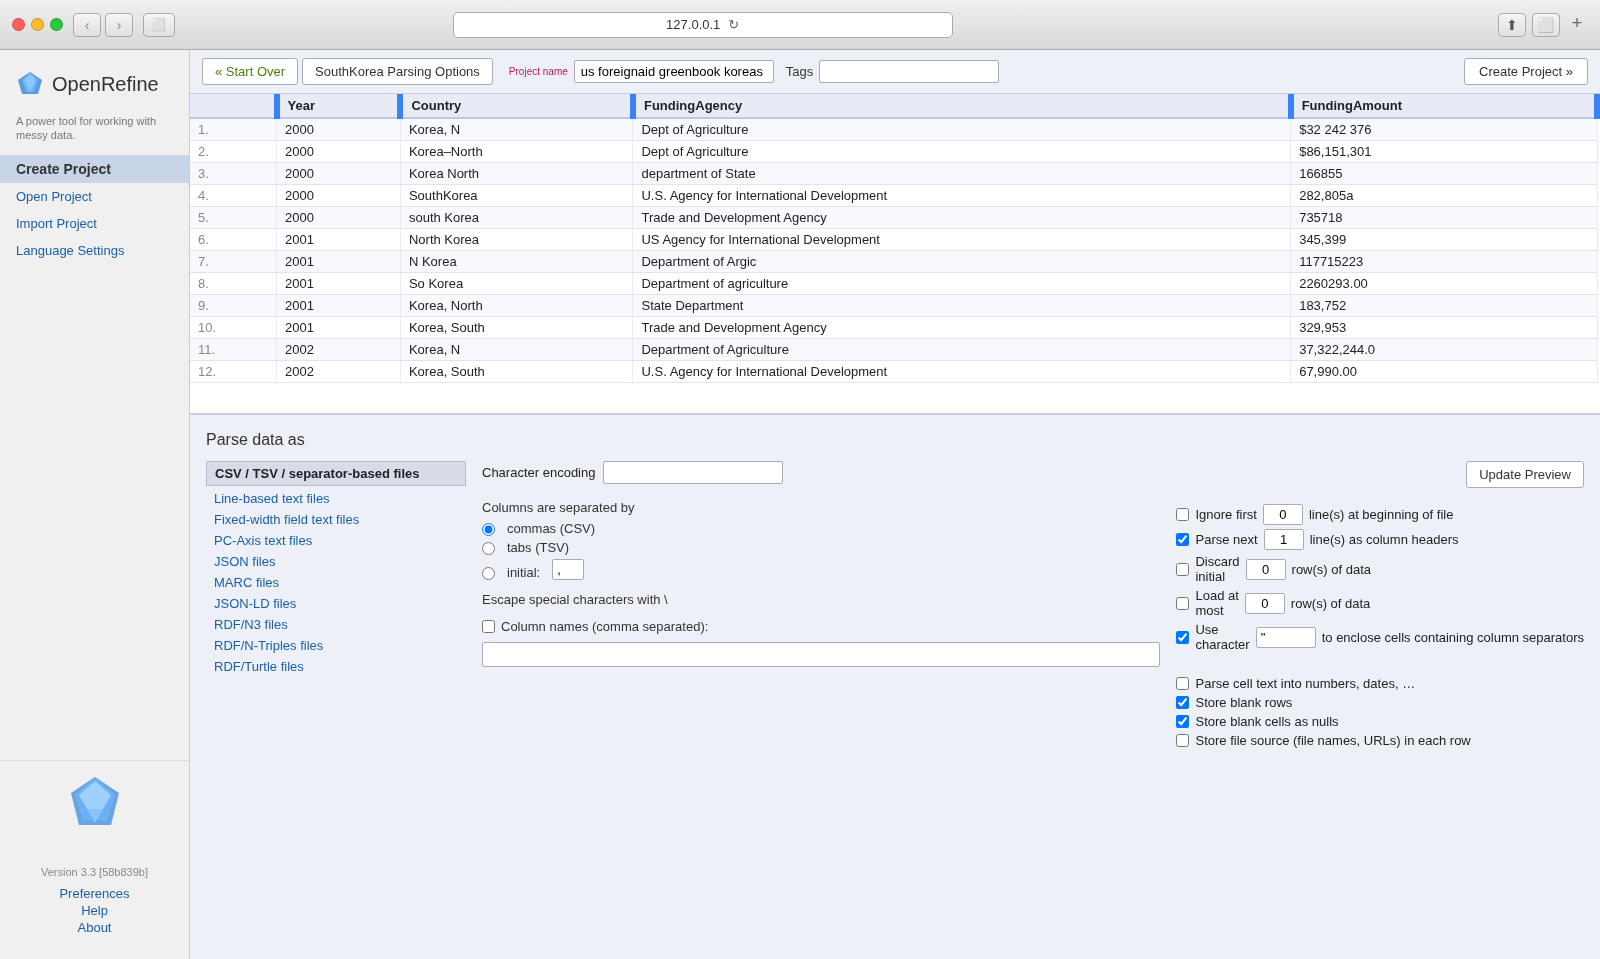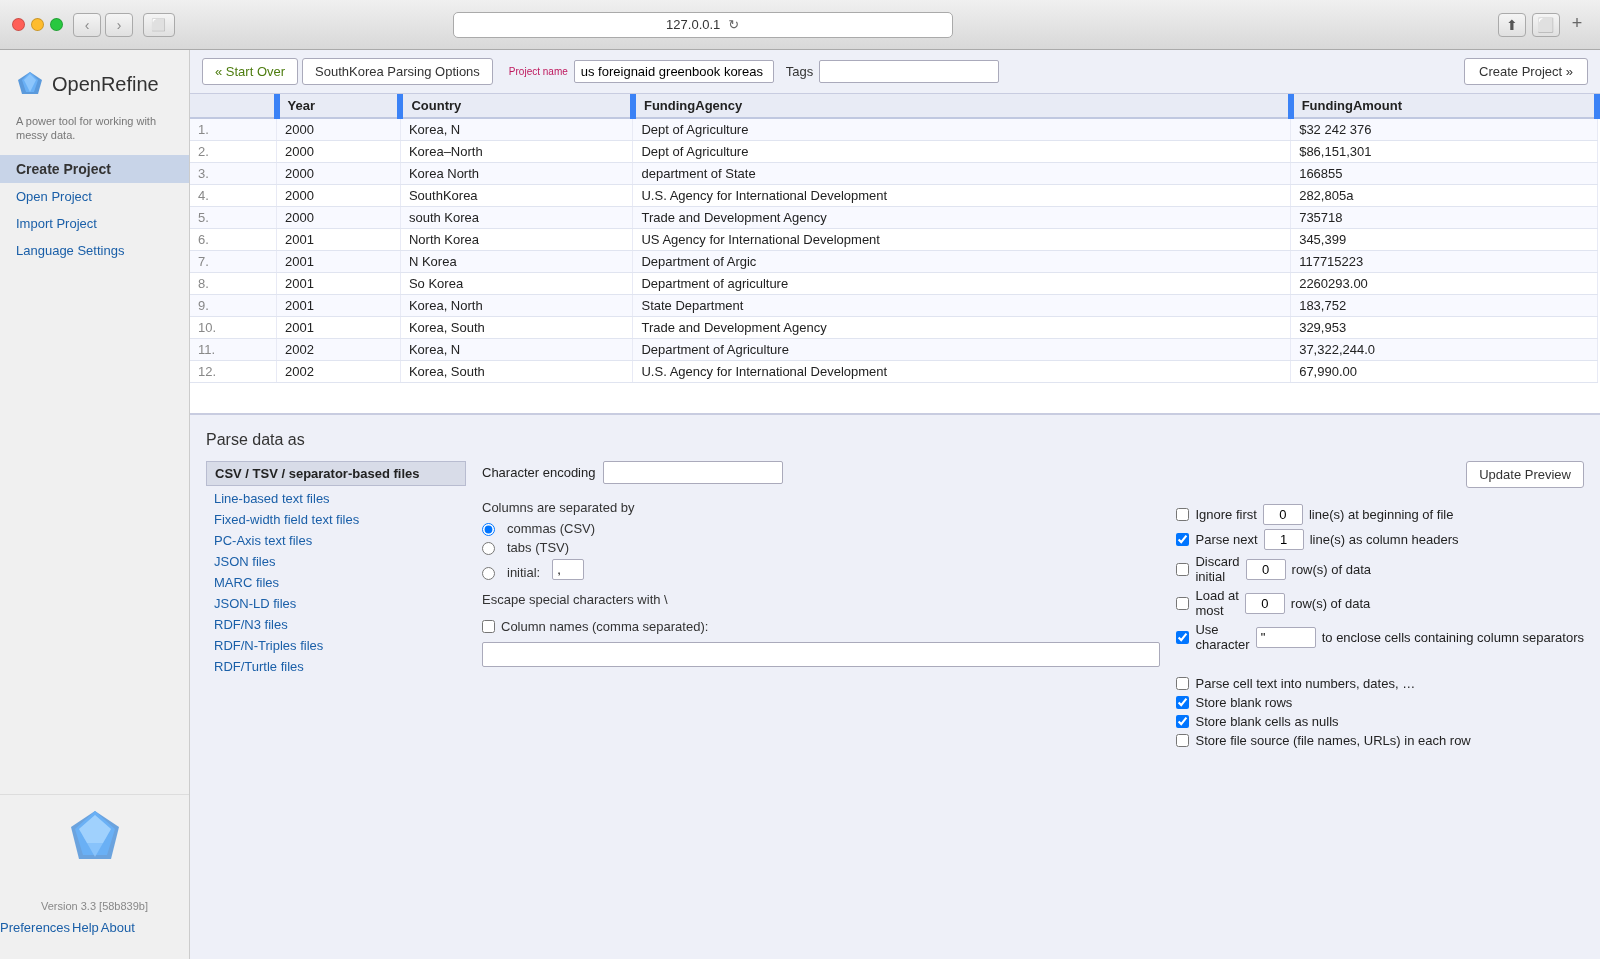--- a/index.html
+++ b/index.html
@@ -68,21 +68,21 @@
     }
     .sidebar-item.active {
       background: #c8d4e8; color: #333; font-weight: bold; font-size: 14px;
     }
     .sidebar-bottom {
       margin-top: auto; padding: 12px 0; text-align: center;
       border-top: 1px solid #ddd;
     }
     .sidebar-version { font-size: 11px; color: #888; margin-bottom: 8px; margin-top: 33px; }
     .sidebar-diamond { display: flex; justify-content: center; margin-bottom: 8px; }
-    .sidebar-links { display: flex; flex-direction: row; gap: 2px; }
+    .sidebar-links { display: flex; flex-direction: column; gap: 2px; }
     .sidebar-link { color: #1a5fa8; cursor: pointer; font-size: 13px; text-align: center; }
 
     
     .main-content {
       flex: 1; background: #eef0f8; display: flex; flex-direction: column; overflow: hidden;
     }
 
     
     .toolbar {
       display: flex; align-items: center; gap: 0; padding: 8px 12px;

